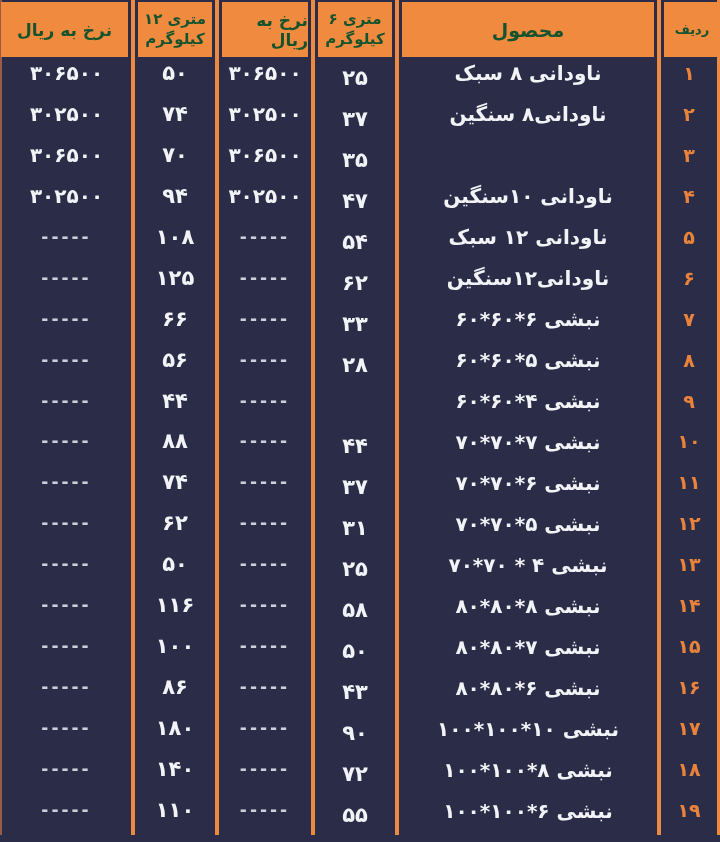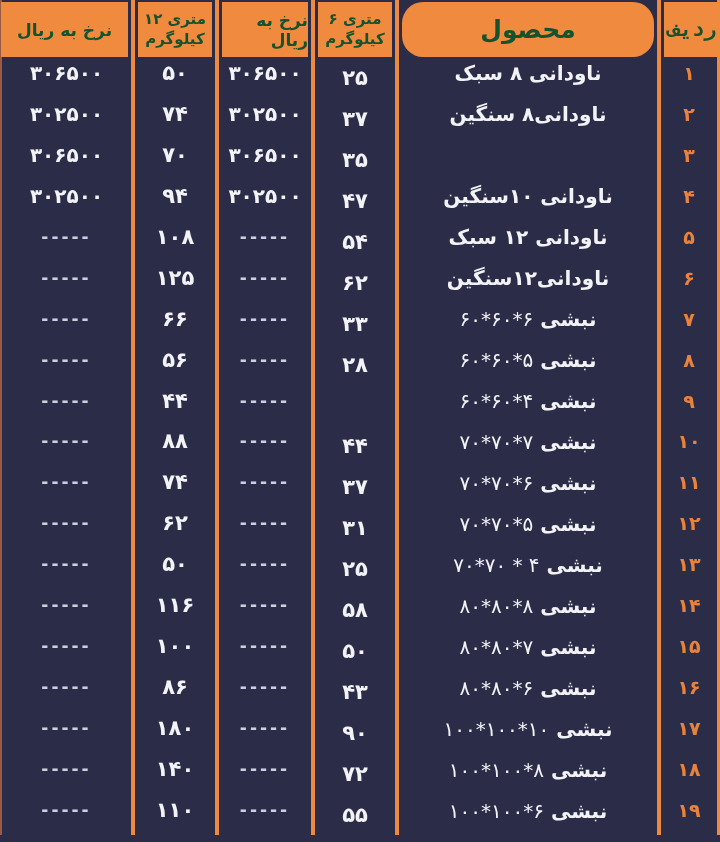--- a/index.html
+++ b/index.html
@@ -28,41 +28,41 @@
   .header { position:absolute; top:0; left:0; width:720px; height:57px; }
   .hcell {
     background:#ef8a3e; color:#14532d; font-weight:700;
     display:flex; flex-direction:column; align-items:center; justify-content:center;
     margin:2px 3px 0 3px; text-align:right; direction:rtl;
   }
   .h-price12 { grid-column:1 / 3; font-size:17px; margin-left:1px; }
   .h-kg12    { grid-column:4; }
   .h-price6  { grid-column:6; font-size:17px; }
   .h-kg6     { grid-column:8; }
-  .h-product { grid-column:10; font-size:25px;border-radius:21px; }
-  .h-radif   { grid-column:12 / 14; font-size:20px; margin-right:0;font-family:Liberation Mono, monospace; }
+  .h-product { grid-column:10; font-size:19px; }
+  .h-radif   { grid-column:12 / 14; font-size:13px; margin-right:0; }
   .hl { font-size:15px; line-height:1.3; white-space:nowrap; }
 
   .body {
     position:absolute; top:53px; left:0; width:720px; height:778px;
     display:grid; grid-template-rows:repeat(19, 1fr);text-align:right;
   }
   .row { width:720px; }
   .cell {
     display:flex; align-items:center; justify-content:center;
     color:#f2f3f6; font-weight:700; font-size:21px; line-height:1;
   }
   .c-price12 { grid-column:2; font-size:20px; }
   .c-kg12    { grid-column:4; }
   .c-price6  { grid-column:6; font-size:20px; }
   .c-kg6     { grid-column:8;margin-top:10px; }
   .c-product { grid-column:10; direction:rtl; font-size:20px; gap:7px; }
   .c-no      { grid-column:12; color:#e9823b; font-size:19px; }
   .dash { color:#ccd0db; font-size:17px; letter-spacing:3px; font-weight:700; }
-  .pspec { font-weight:400; }
+  .pspec { font-weight:700; }
 </style>
 </head>
 <body>
 
 <div class="page">
   <div class="sheet">
 
     <div class="vline-edge-left"></div>
     <div class="vline vl-1"></div>
     <div class="vline vl-2"></div>

